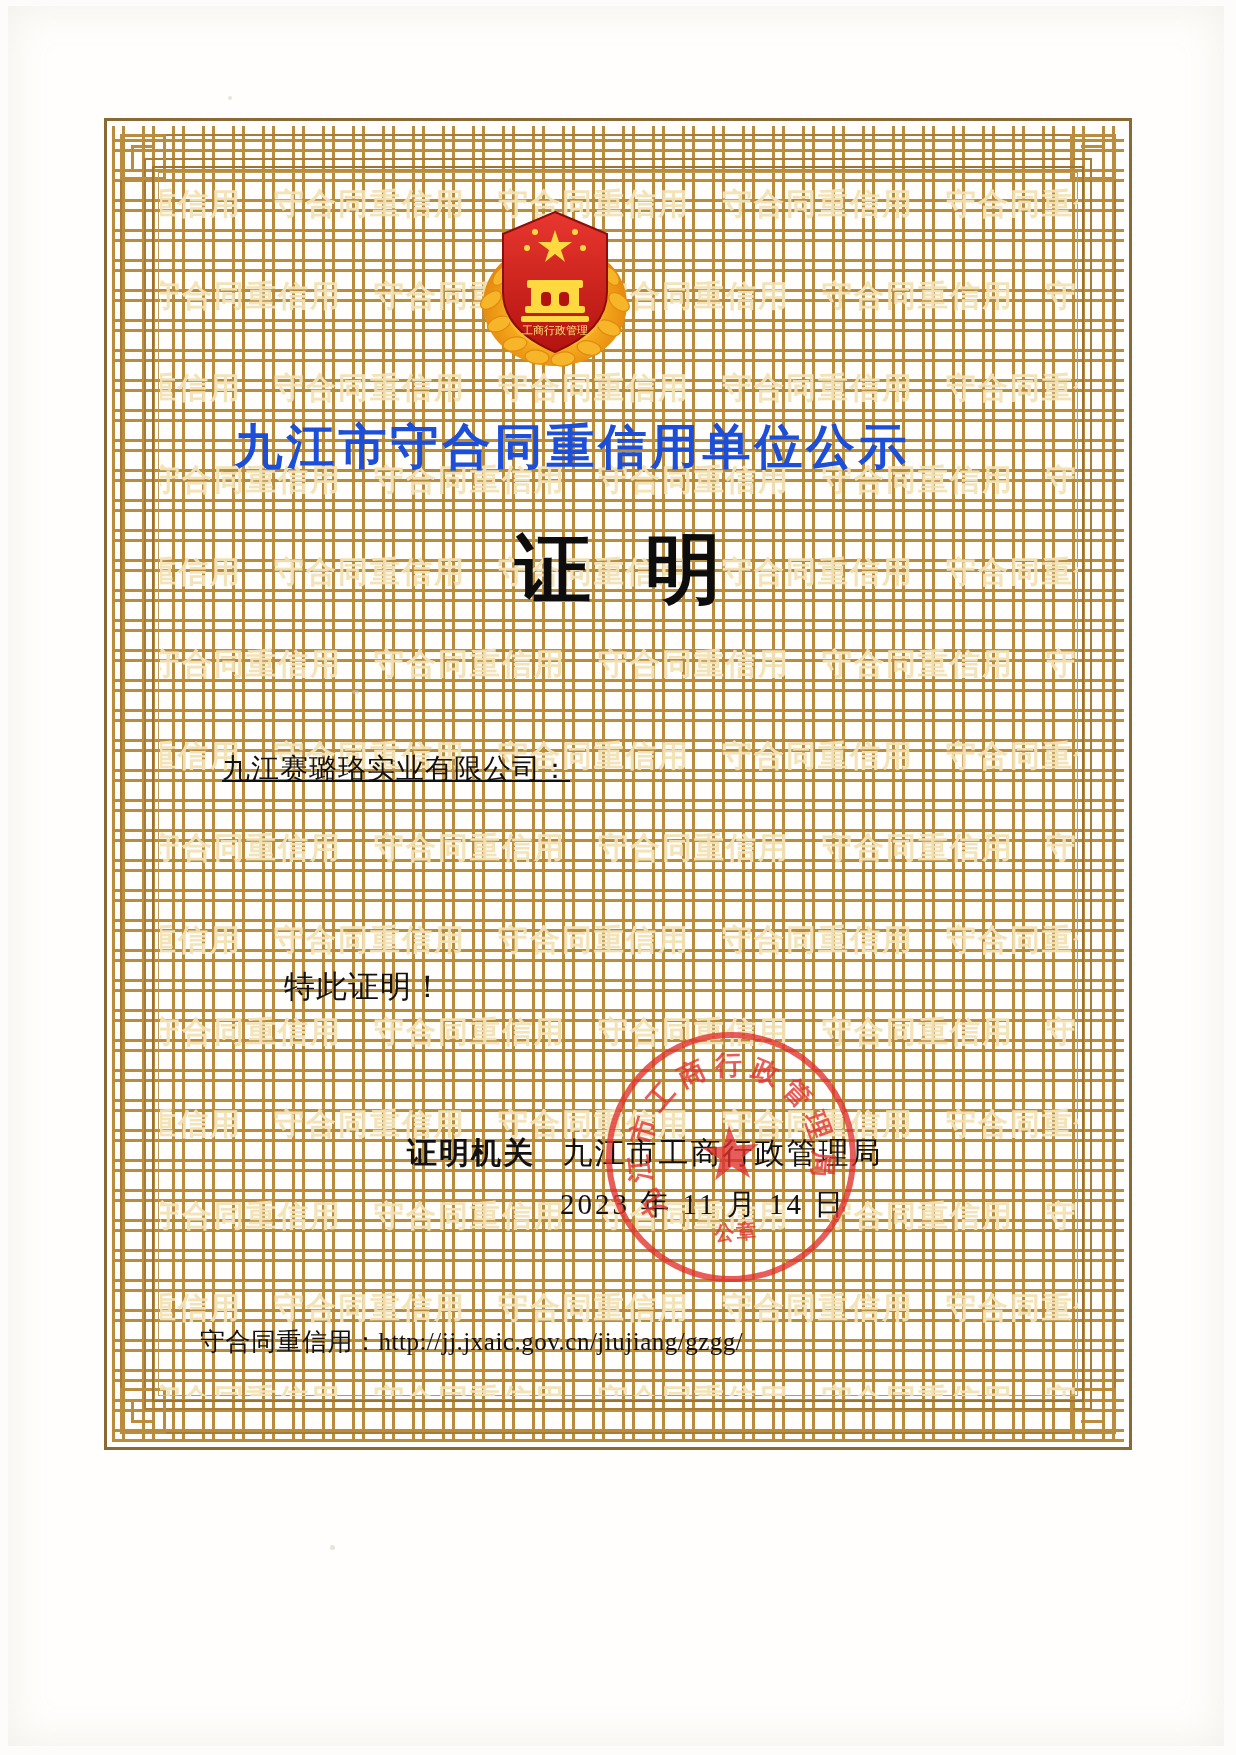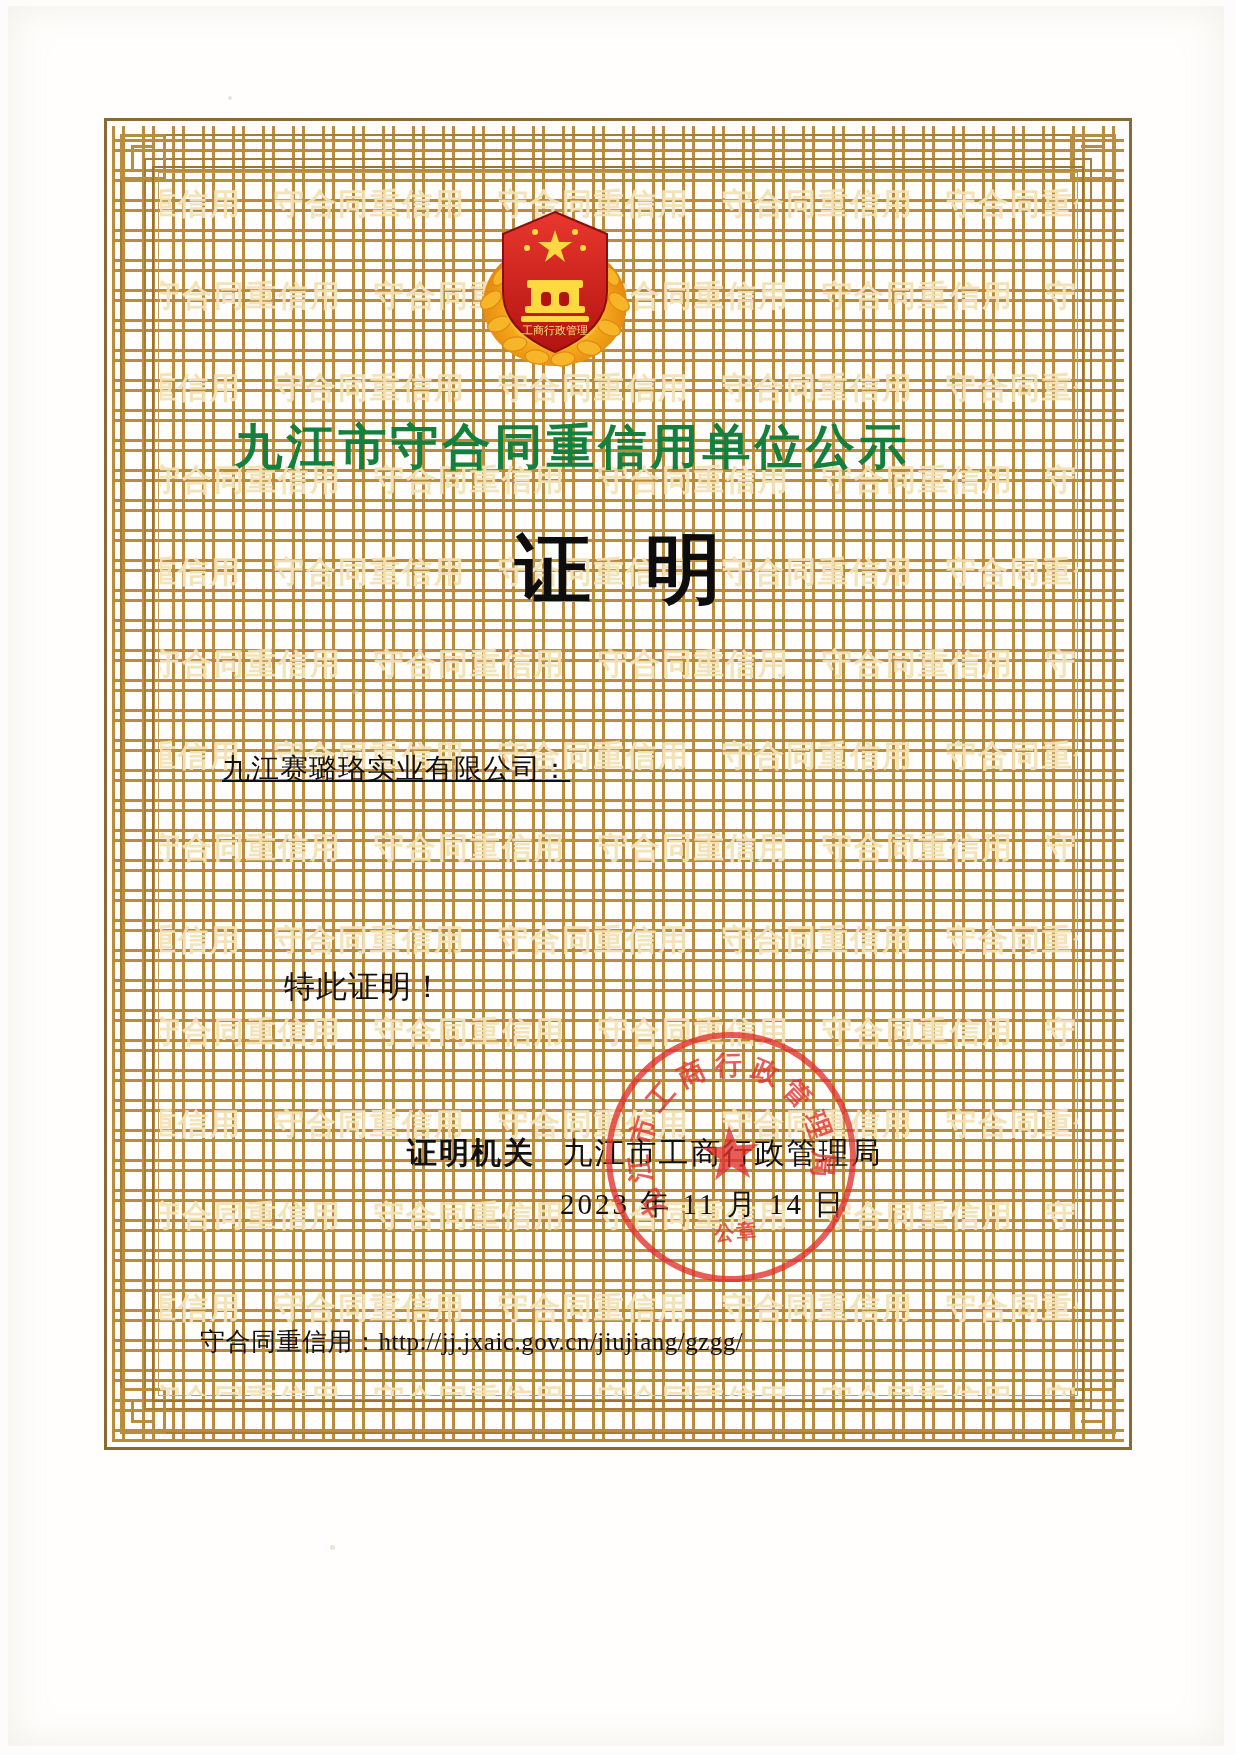--- a/index.html
+++ b/index.html
@@ -130,21 +130,21 @@
   
   .title-main {
     position: absolute;
     left: 0; top: 415px;
     width: 1145px;
     text-align: center;
     font-family: "Liberation Sans", sans-serif;
     font-weight: 700;
     font-size: 48px;
     letter-spacing: 4px;
-    color: #15803d;
+    color: #1d4ed8;
   }
   .title-sub {
     position: absolute;
     left: 0; top: 495px;
     width: 1236px;
     text-align: center;
     font-family: "Liberation Sans", sans-serif;
     font-weight: 700;
     font-size: 76px;
     letter-spacing: 54px;

